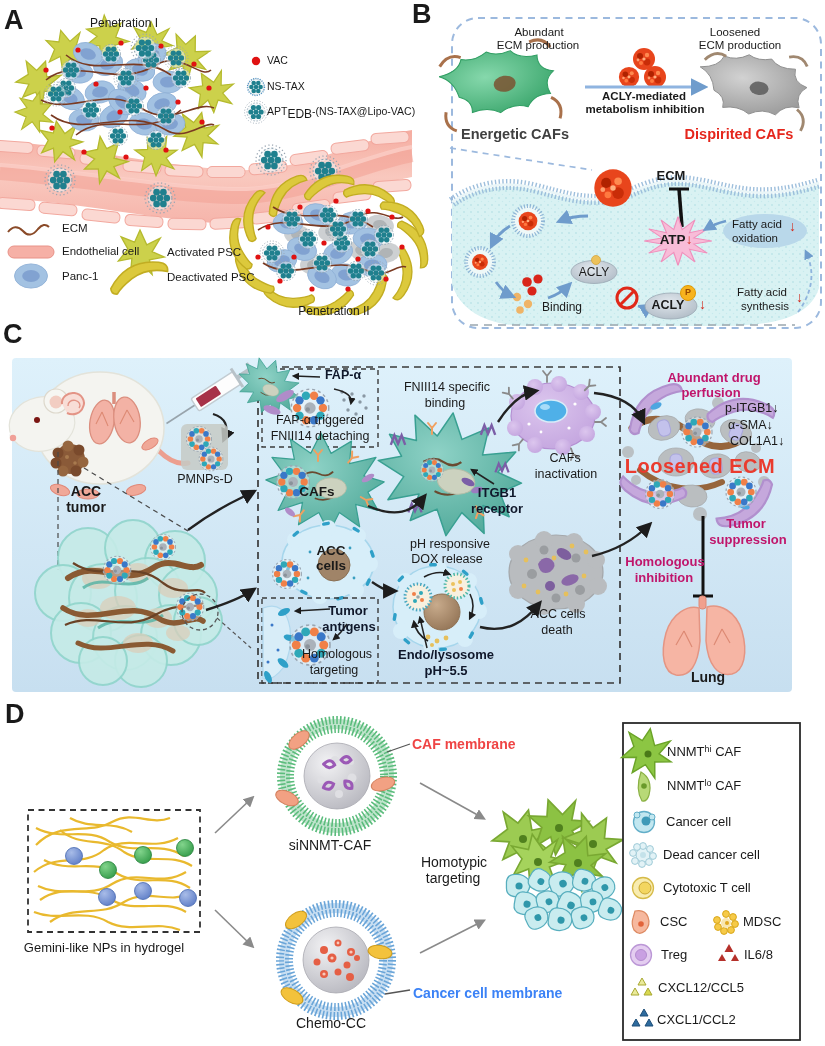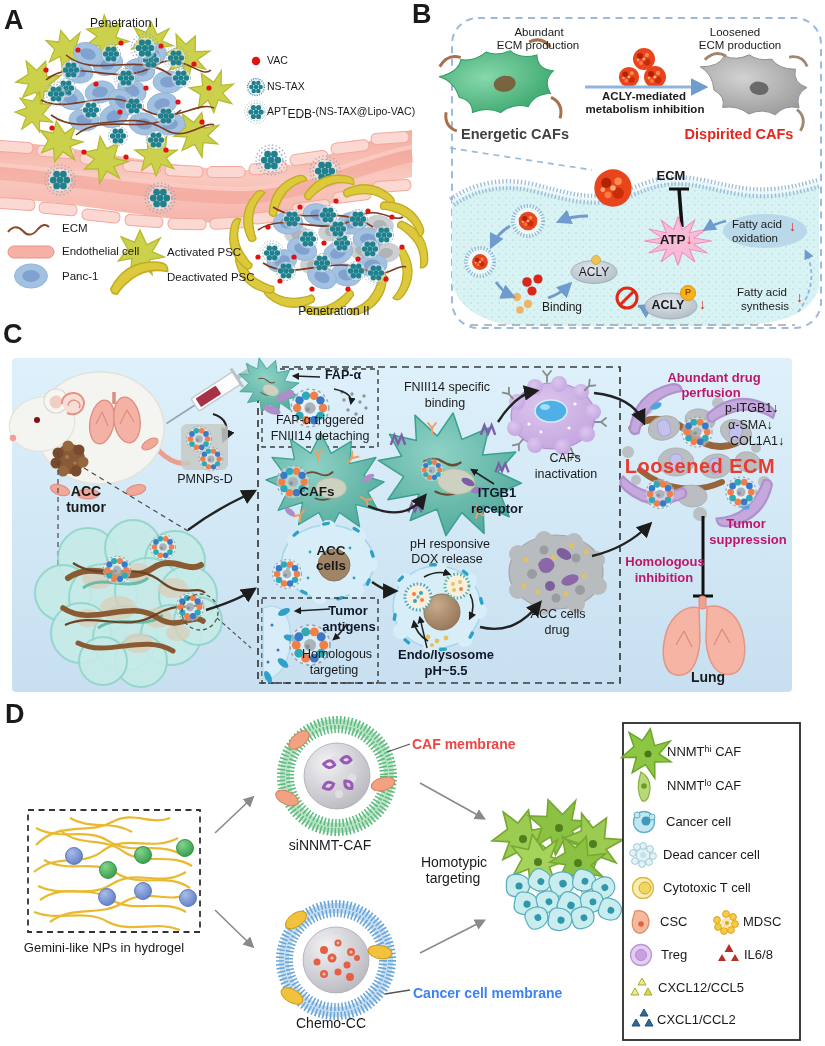--- a/index.html
+++ b/index.html
@@ -1015,21 +1015,21 @@
 <div class="lbl s135 b ctr" style="left:331px;top:559px">cells</div>
 <div class="lbl s125 ctr" style="left:450px;top:538px">pH responsive</div>
 <div class="lbl s125 ctr" style="left:447px;top:553px">DOX release</div>
 <div class="lbl s13 w6 pur ctr" style="left:348px;top:604px">Tumor</div>
 <div class="lbl s13 w6 pur ctr" style="left:349px;top:620px">antigens</div>
 <div class="lbl s125 ctr" style="left:337px;top:648px">Homologous</div>
 <div class="lbl s125 ctr" style="left:334px;top:664px">targeting</div>
 <div class="lbl s13 w6 pur ctr" style="left:446px;top:648px">Endo/lysosome</div>
 <div class="lbl s13 w6 pur ctr" style="left:446px;top:664px">pH~5.5</div>
 <div class="lbl s125 ctr" style="left:558px;top:608px">ACC cells</div>
-<div class="lbl s125 ctr" style="left:557px;top:624px">drug</div>
+<div class="lbl s125 ctr" style="left:557px;top:624px">death</div>
 <div class="lbl s13 b mag ctr" style="left:714px;top:371px">Abundant drug</div>
 <div class="lbl s13 b mag ctr" style="left:711px;top:386px">perfusion</div>
 <div class="lbl s125" style="left:725px;top:402px">p-ITGB1↓</div>
 <div class="lbl s125" style="left:728px;top:419px">α-SMA↓</div>
 <div class="lbl s125" style="left:730px;top:435px">COL1A1↓</div>
 <div class="lbl s20 b loos ctr" style="left:700px;top:456px">Loosened ECM</div>
 <div class="lbl s13 b mag ctr" style="left:746px;top:517px">Tumor</div>
 <div class="lbl s13 b mag ctr" style="left:748px;top:533px">suppression</div>
 <div class="lbl s13 b mag ctr" style="left:665px;top:555px">Homologous</div>
 <div class="lbl s13 b mag ctr" style="left:664px;top:571px">inhibition</div>

